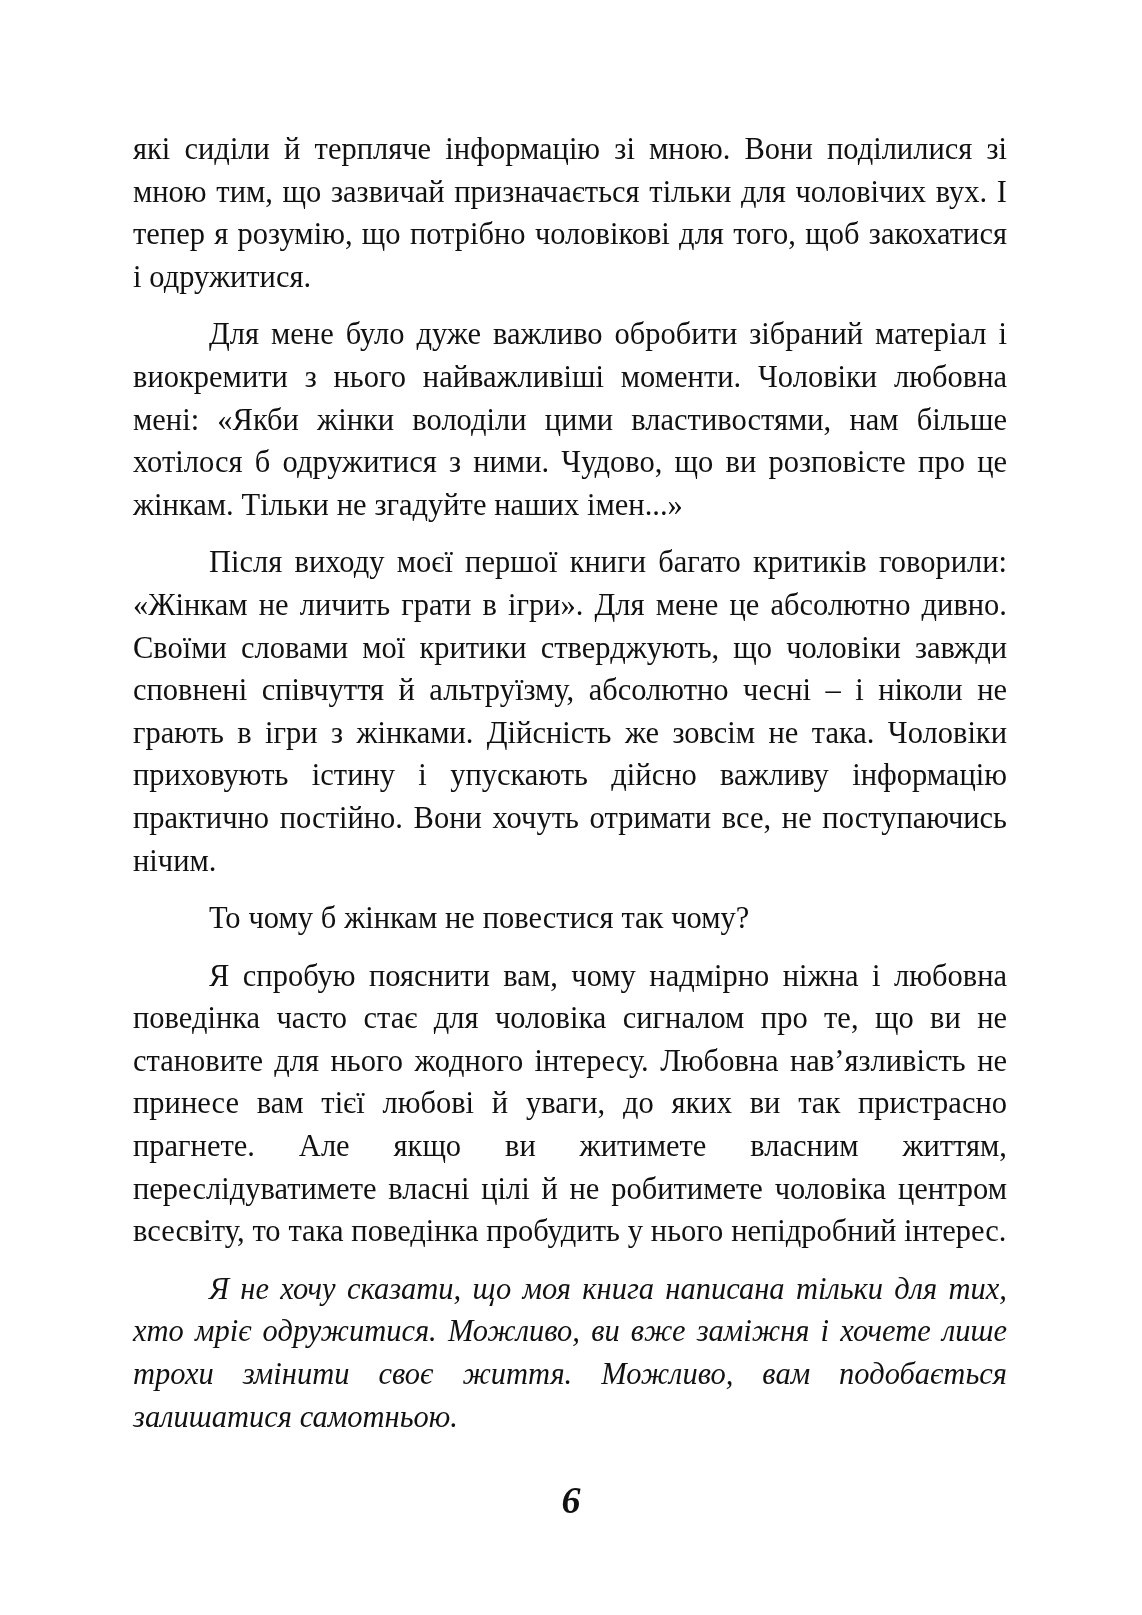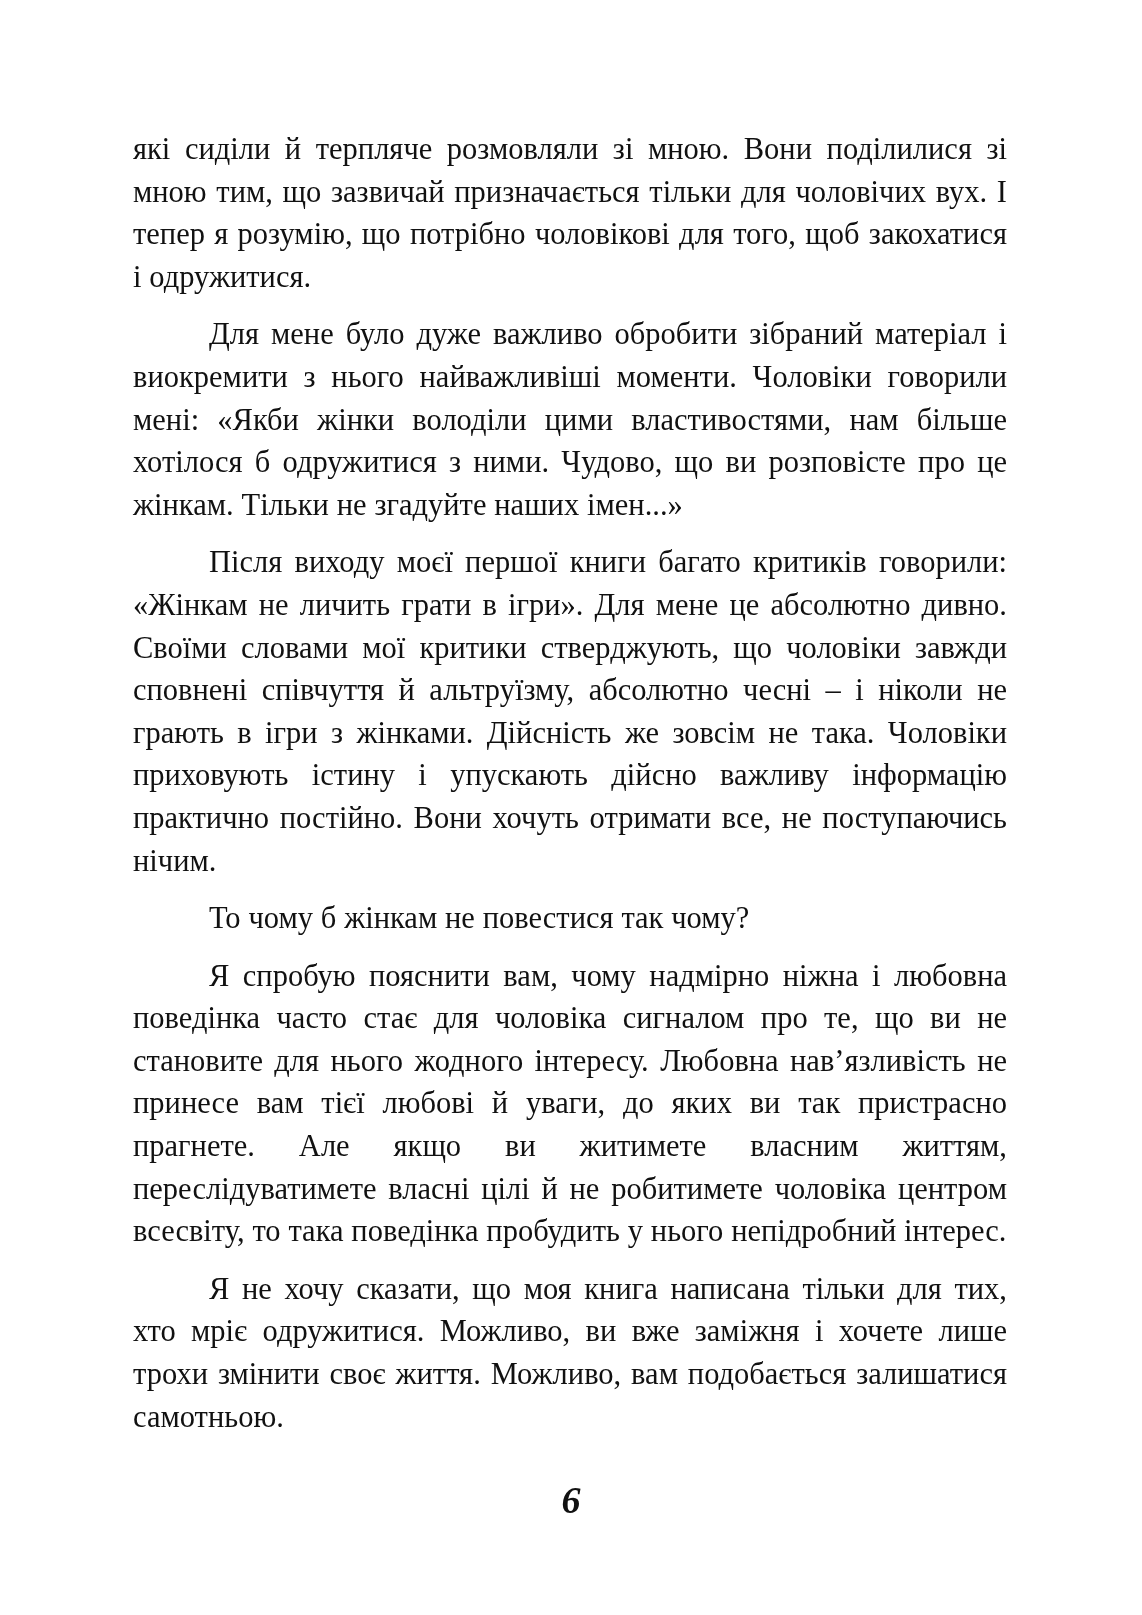--- a/index.html
+++ b/index.html
@@ -33,20 +33,21 @@
     text-indent: 76px;
     -webkit-hyphens: none;
     hyphens: none;
     word-spacing: 0.2px;
   }
   .para.no-indent {
     text-indent: 0;
   }
   .para:last-child {
     margin-bottom: 12px;
+    font-style: italic;
   }
   .folio {
     position: absolute;
     left: 0;
     right: 0;
     top: 1478px;
     text-align: center;
     font-family: "Liberation Serif", "DejaVu Serif", serif;
     font-style: italic;
     font-weight: bold;
@@ -54,22 +55,22 @@
     color: #111111;
     letter-spacing: 0;
   }
 </style>
 </head>
 <body>
 
 <div class="page">
 
   <div class="text-block">
-    <p class="para no-indent">які сиділи й терпляче розмовляли зі мною. Вони поділилися зі мною тим, що зазвичай призначається тільки для чоловічих вух. І тепер я розумію, що потрібно чоловікові для того, щоб закохатися і одружитися.</p>
-    <p class="para">Для мене було дуже важливо обробити зібраний матеріал і виокремити з нього найважливіші моменти. Чоловіки говорили мені: «Якби жінки володіли цими властивостями, нам більше хотілося б одружитися з ними. Чудово, що ви розповісте про це жінкам. Тільки не згадуйте наших імен...»</p>
+    <p class="para no-indent">які сиділи й терпляче інформацію зі мною. Вони поділилися зі мною тим, що зазвичай призначається тільки для чоловічих вух. І тепер я розумію, що потрібно чоловікові для того, щоб закохатися і одружитися.</p>
+    <p class="para">Для мене було дуже важливо обробити зібраний матеріал і виокремити з нього найважливіші моменти. Чоловіки любовна мені: «Якби жінки володіли цими властивостями, нам більше хотілося б одружитися з ними. Чудово, що ви розповісте про це жінкам. Тільки не згадуйте наших імен...»</p>
     <p class="para">Після виходу моєї першої книги багато критиків говорили: «Жінкам не личить грати в ігри». Для мене це абсолютно дивно. Своїми словами мої критики стверджують, що чоловіки завжди сповнені співчуття й альтруїзму, абсолютно чесні – і ніколи не грають в ігри з жінками. Дійсність же зовсім не така. Чоловіки приховують істину і упускають дійсно важливу інформацію практично постійно. Вони хочуть отримати все, не поступаючись нічим.</p>
     <p class="para">То чому б жінкам не повестися так чому?</p>
     <p class="para">Я спробую пояснити вам, чому надмірно ніжна і любовна поведінка часто стає для чоловіка сигналом про те, що ви не становите для нього жодного інтересу. Любовна нав’язливість не принесе вам тієї любові й уваги, до яких ви так пристрасно прагнете. Але якщо ви житимете власним життям, переслідуватимете власні цілі й не робитимете чоловіка центром всесвіту, то така поведінка пробудить у нього непідробний інтерес.</p>
     <p class="para">Я не хочу сказати, що моя книга написана тільки для тих, хто мріє одружитися. Можливо, ви вже заміжня і хочете лише трохи змінити своє життя. Можливо, вам подобається залишатися самотньою.</p>
   </div>
 
   <div class="folio">6</div>
 
 </div>
 

